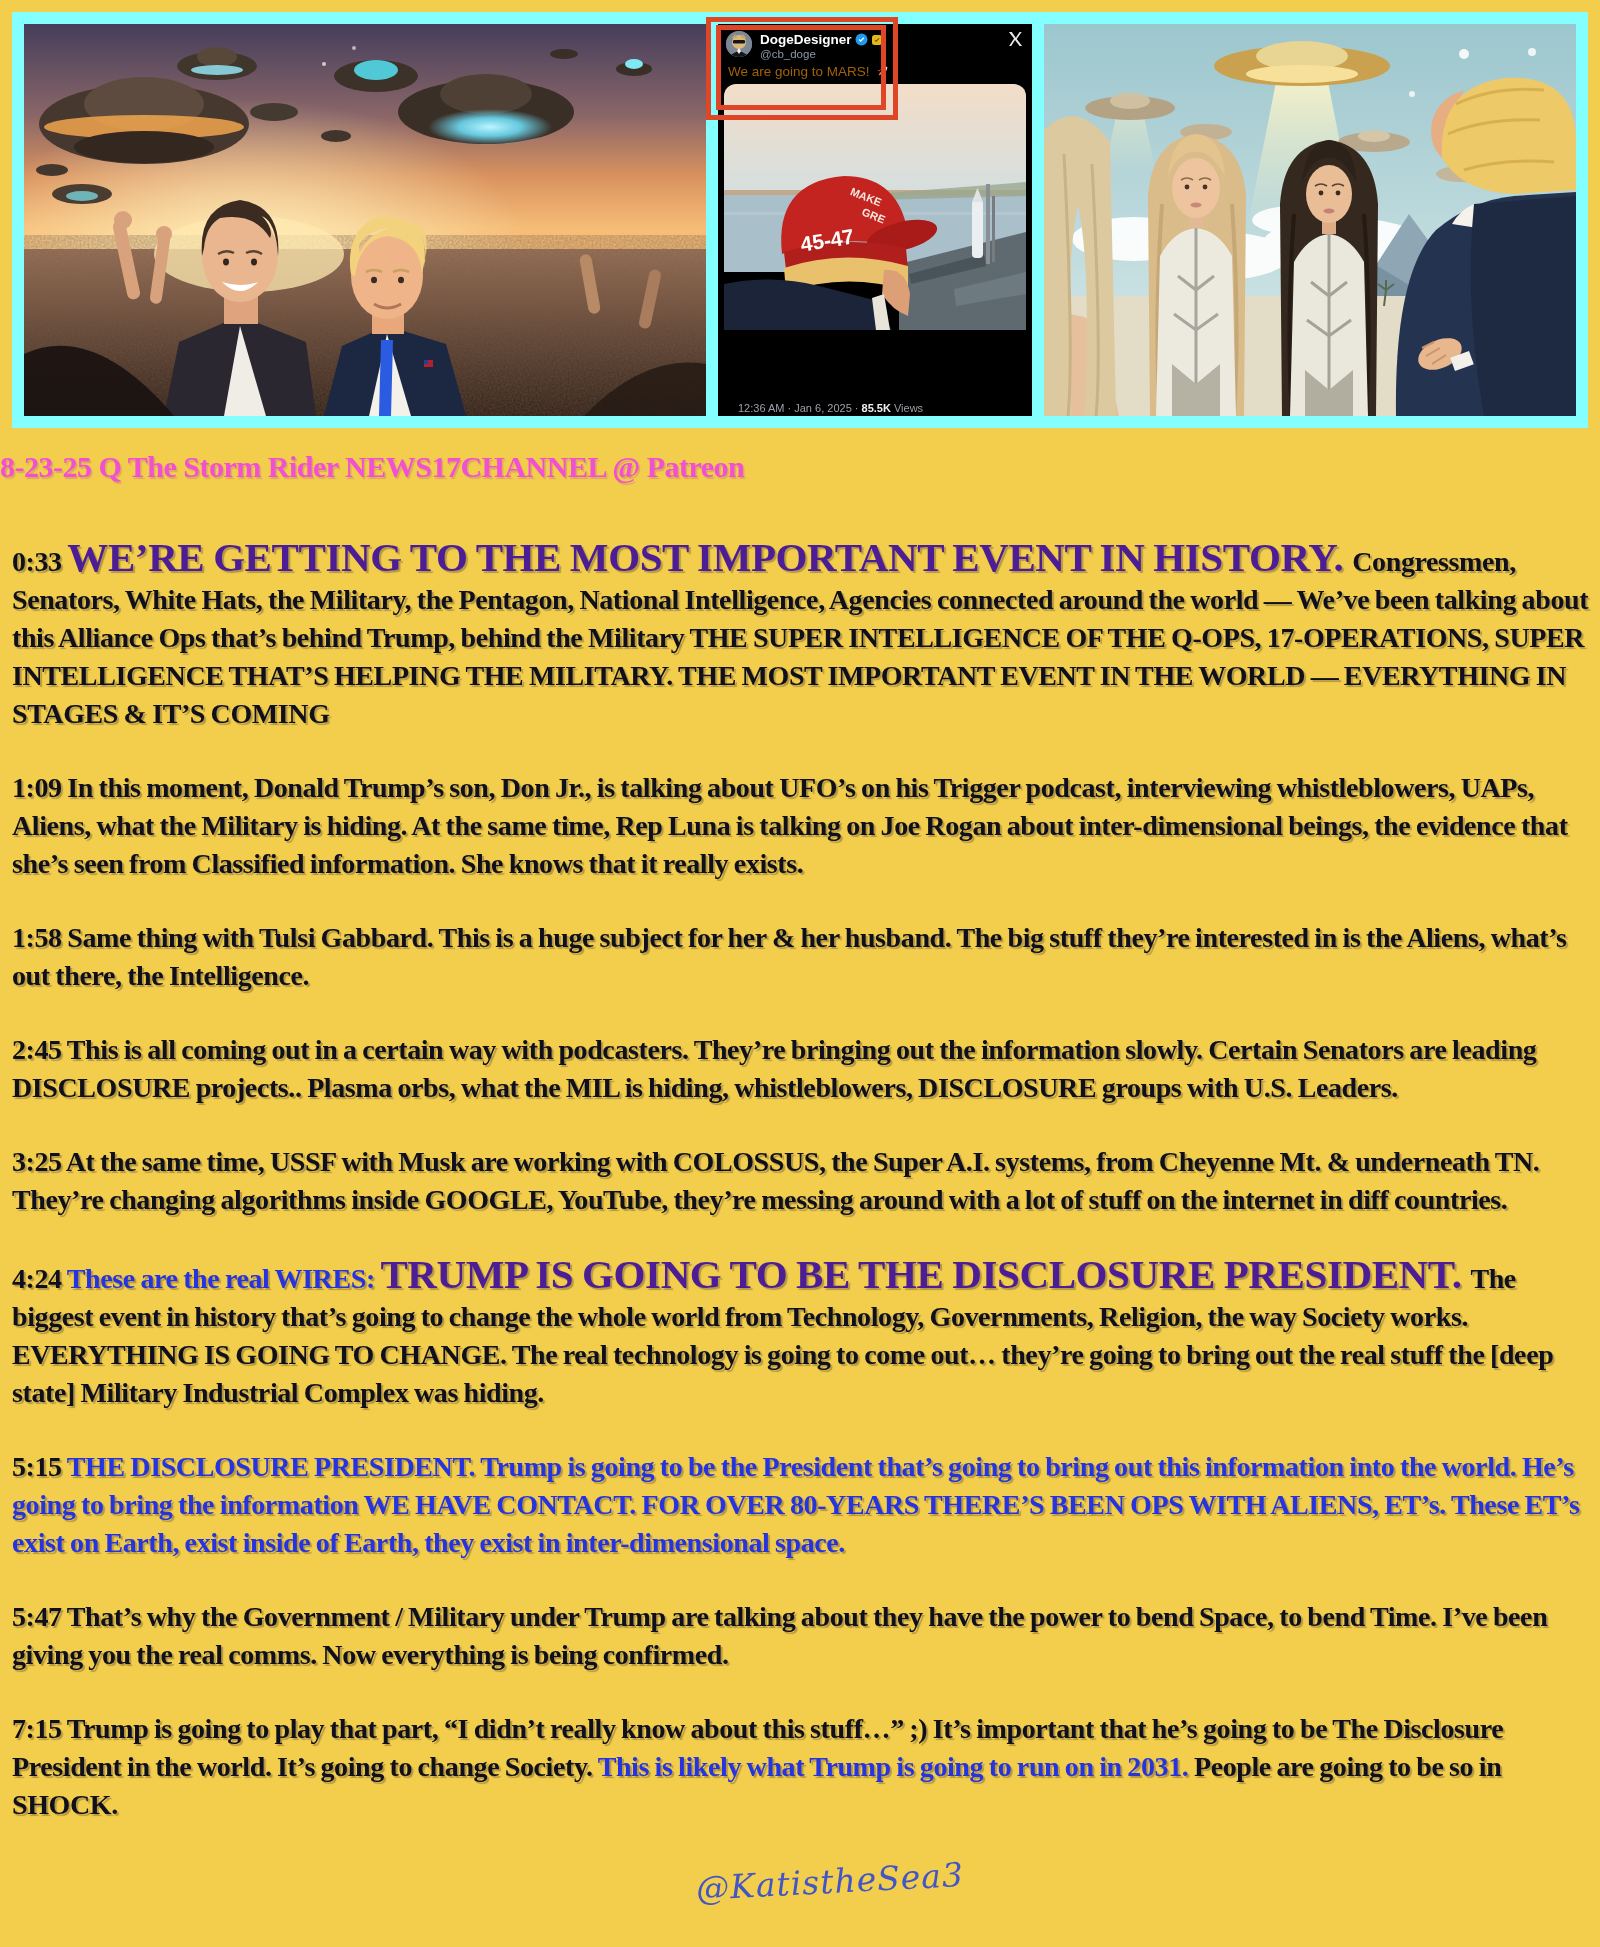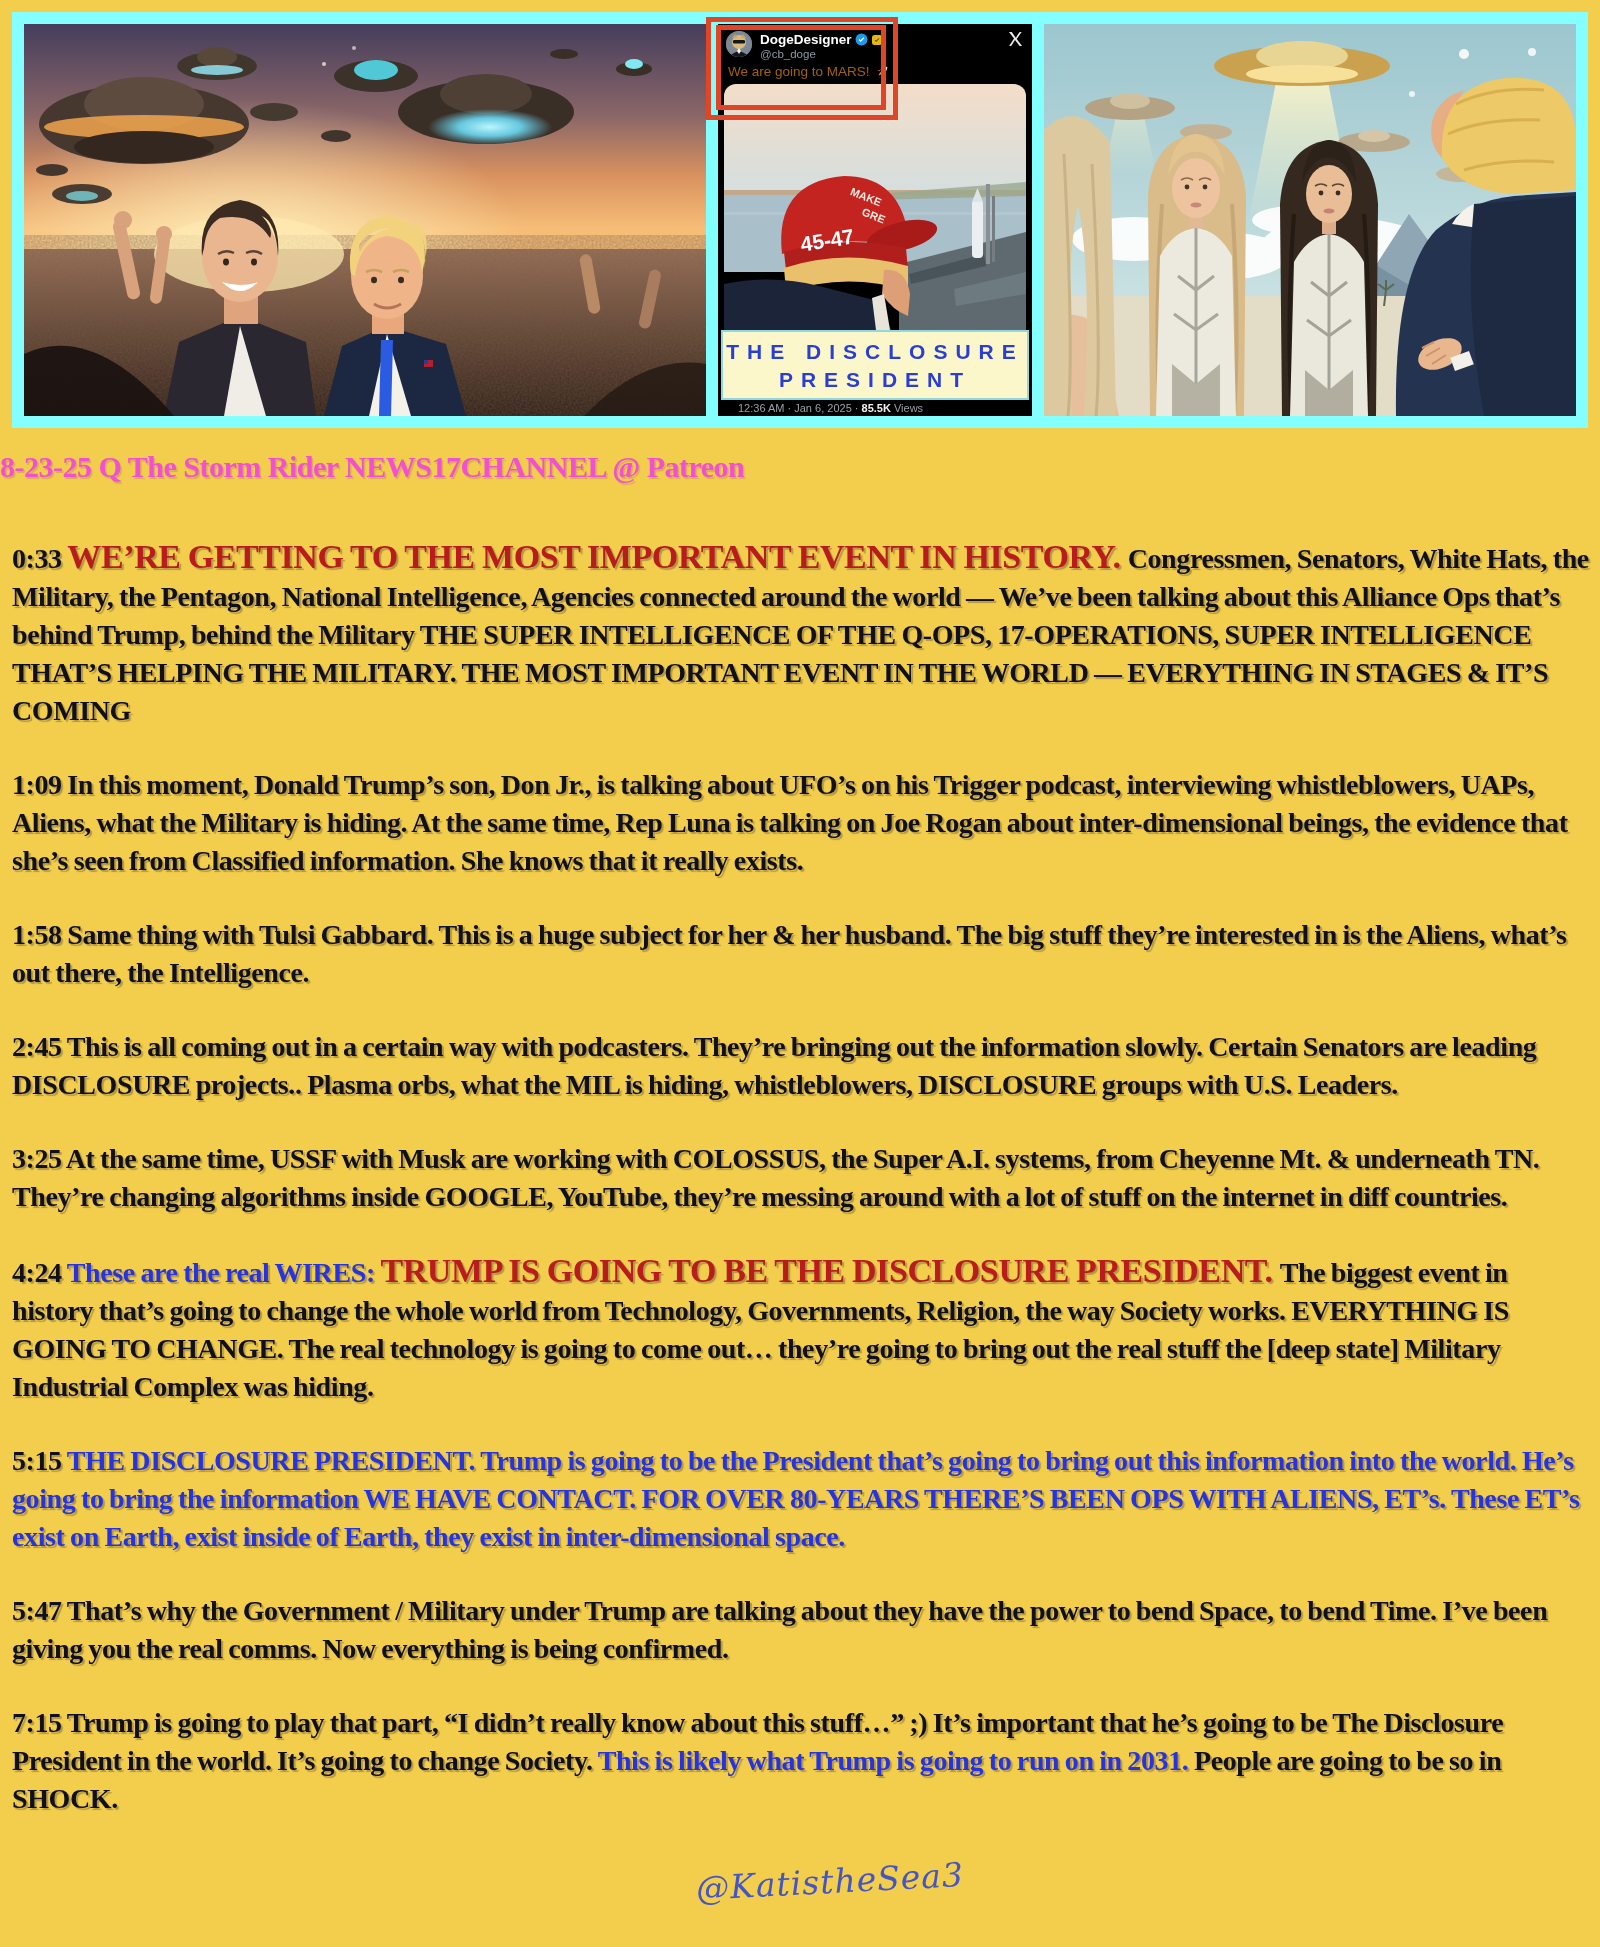--- a/index.html
+++ b/index.html
@@ -35,21 +35,21 @@
   .page-title{position:absolute;top:450px;left:0;width:100%;
     color:#F14FD4;font:bold 30px "Liberation Serif",serif;letter-spacing:-0.5px;
     text-shadow:1.5px 1.5px 1px rgba(150,60,130,0.25);}
   .transcript{position:absolute;left:12px;top:538px;width:1578px;}
   .para{font-weight:bold;font-size:28px;line-height:38px;color:#10101C;margin:0 0 36px 0;
     letter-spacing:-0.4px;word-spacing:-1px;
     text-shadow:2px 2px 1px rgba(105,85,55,0.45);}
   .seg-time{color:#10101C;}
   .seg-body{color:#10101C;}
   .seg-blue{color:#2533E0;}
-  .seg-blue-big{color:#b91c1c;font-size:34px;}
+  .seg-blue-big{color:#4c1d95;font-size:41px;}
   .signature{position:absolute;left:650px;top:1862px;width:360px;text-align:center;
     color:#4456C4;font:italic 33px "DejaVu Serif",serif;transform:rotate(-3deg);letter-spacing:1px;}
 </style>
 </head>
 <body>
 
 <div class="strip">
 
   <div class="panel panel-left">
     <svg viewBox="0 0 682 392" preserveAspectRatio="none">
@@ -226,24 +226,20 @@
           <text x="126" y="116" font-family="Liberation Sans, sans-serif" font-size="11" font-weight="bold" fill="#f5e9e0" transform="rotate(22 140 112)">MAKE</text>
           <text x="138" y="134" font-family="Liberation Sans, sans-serif" font-size="11" font-weight="bold" fill="#f5e9e0" transform="rotate(22 146 130)">GRE</text>
           <path d="M60,184 Q120,164 184,182 L184,206 Q120,188 62,208 Z" fill="#e9c06c"></path>
           <path d="M160,186 Q182,184 186,210 L184,232 Q168,226 158,210 Z" fill="#dd9f76"></path>
           <path d="M0,246 L0,200 Q50,190 95,202 L150,216 L168,246 Z" fill="#1b2438"></path>
           <path d="M148,214 L160,210 L166,246 L152,246 Z" fill="#e8e4da"></path>
         </g>
       </svg>
     </div>
 
-    <div class="caption-band">
-      <div class="caption-line">THE DISCLOSURE</div>
-      <div class="caption-line">PRESIDENT</div>
-    </div>
 
     <div class="tweet-meta">
       <span>12:36 AM · Jan 6, 2025 · </span><span class="views-num">85.5K</span><span> Views</span>
     </div>
   </div>
 
   <div class="panel panel-right">
     <svg viewBox="0 0 532 392" preserveAspectRatio="none">
       <defs>
         <linearGradient id="rsky" x1="0" y1="0" x2="0" y2="1">

